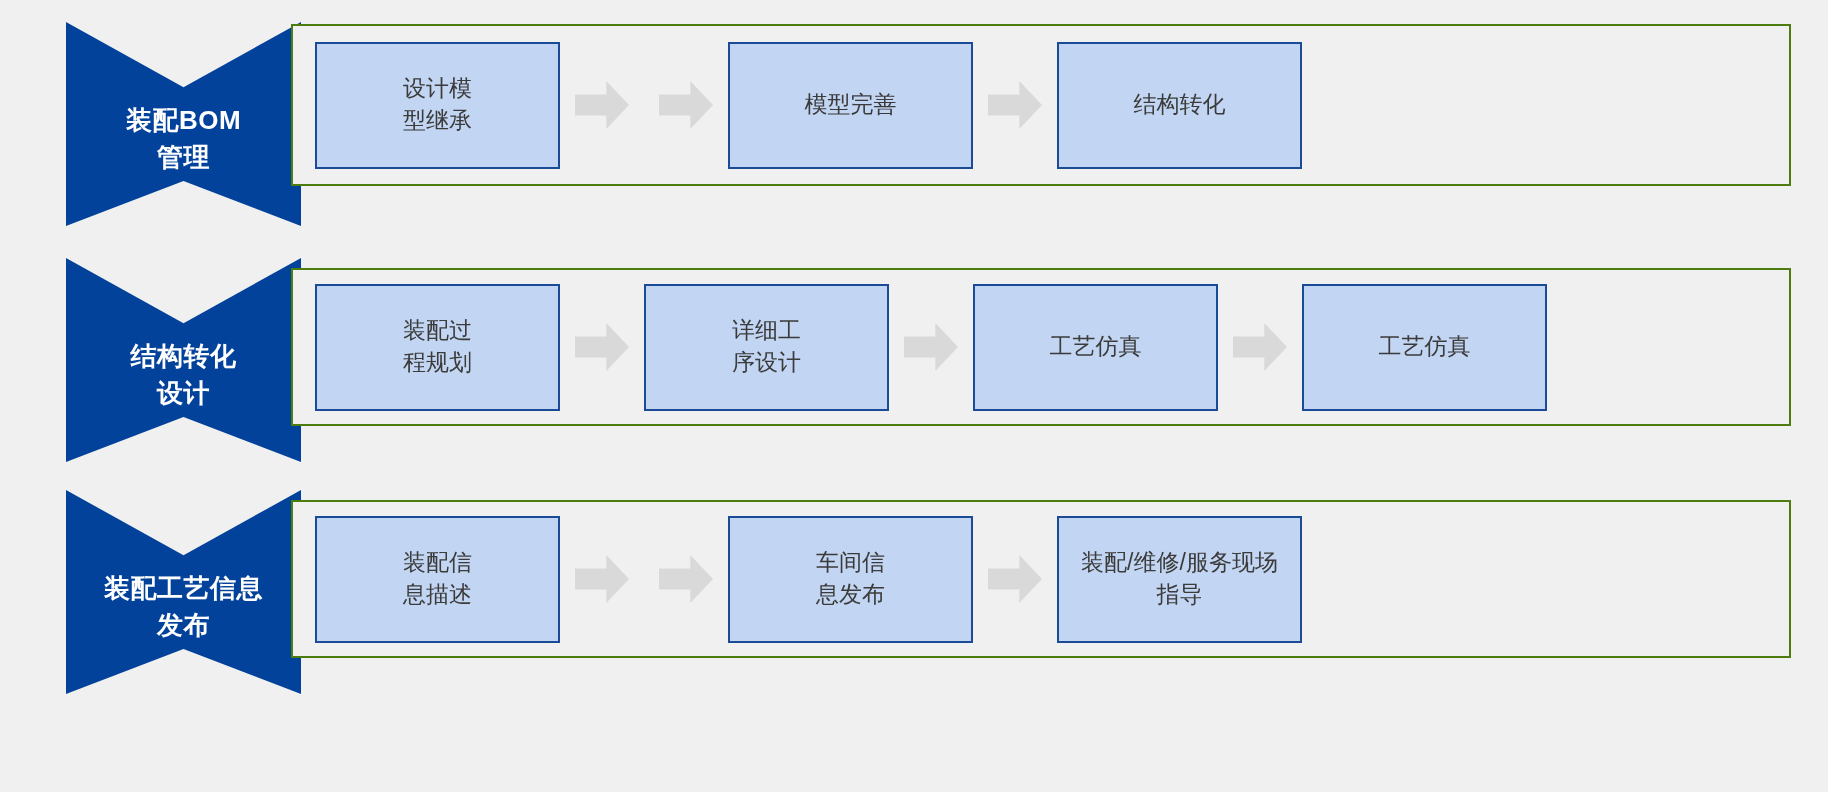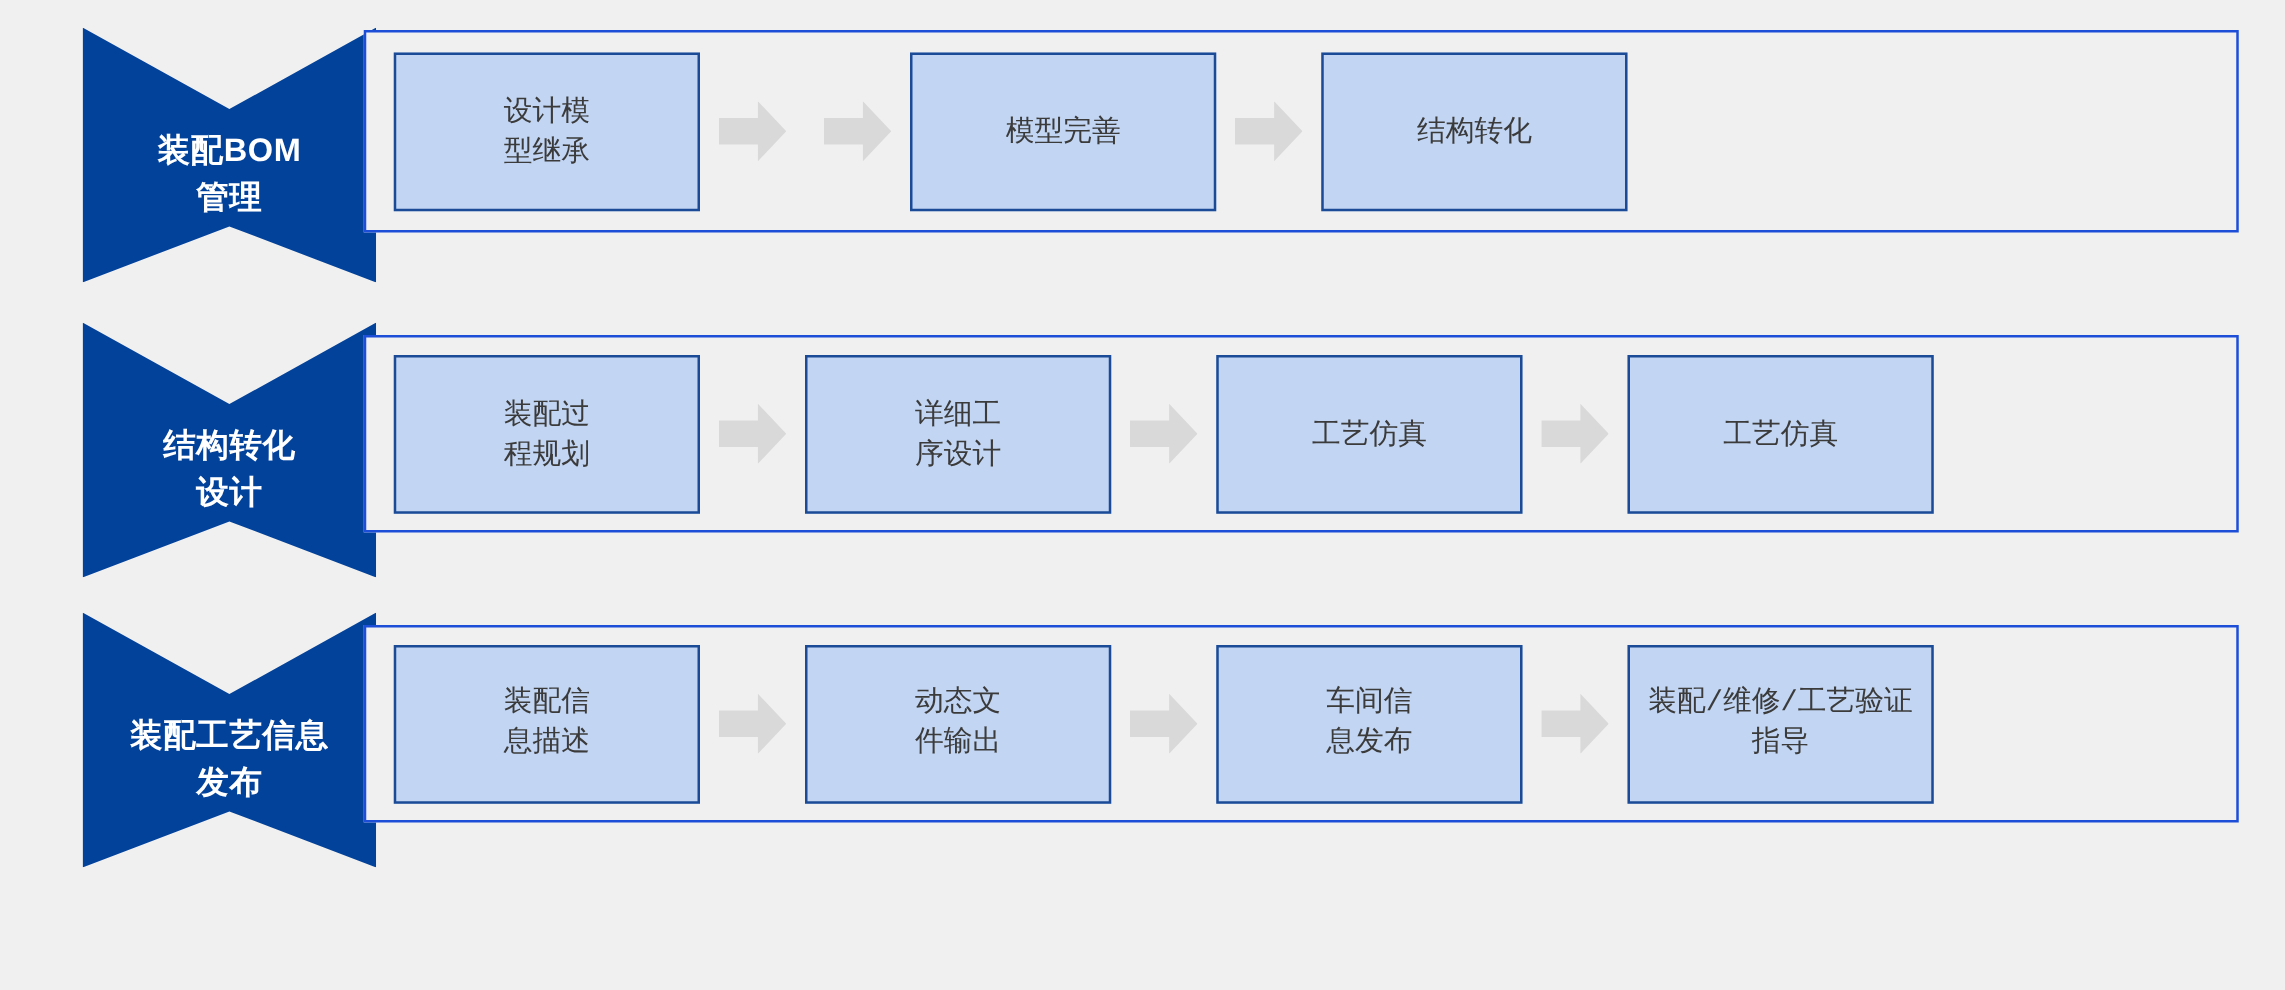--- a/index.html
+++ b/index.html
@@ -59,31 +59,31 @@
     letter-spacing: 0.5px;
   }
 
   
   .stage-container {
     position: absolute;
     left: 291px;
     top: 0;
     width: 1500px;
     height: 162px;
-    border: 2px solid #1d4ed8;
+    border: 2px solid #4d7c0f;
     background: #f0f0f0;
     box-sizing: border-box;
     display: flex;
     align-items: center;
     justify-content: flex-start;
     padding: 0 22px;
   }
   .row-1 .stage-container { top: 2px;  height: 162px; }
   .row-2 .stage-container { top: 10px; height: 158px; }
-  .row-3 .stage-container { top: 10px; height: 158px; font-family: Liberation Mono, monospace; }
+  .row-3 .stage-container { top: 10px; height: 158px; }
 
   
   .step-box {
     width: 245px;
     height: 127px;
     background: #c2d5f2;
     border: 2px solid #1b4b96;
     box-sizing: border-box;
     display: flex;
     align-items: center;
@@ -166,30 +166,26 @@
     <div class="chevron">
       <div class="chevron-label">装配工艺信息
 发布</div>
     </div>
     <div class="stage-container">
       <div class="step-box">
         <div class="step-label">装配信
 息描述</div>
       </div>
       <div class="flow-arrow"></div>
-      <div class="step-box">
-        <div class="step-label">动态文
-件输出</div>
-      </div>
       <div class="flow-arrow"></div>
       <div class="step-box">
         <div class="step-label">车间信
 息发布</div>
       </div>
       <div class="flow-arrow"></div>
       <div class="step-box">
-        <div class="step-label">装配/维修/工艺验证
+        <div class="step-label">装配/维修/服务现场
 指导</div>
       </div>
     </div>
   </div>
 
 </div>
 
 </body></html>

